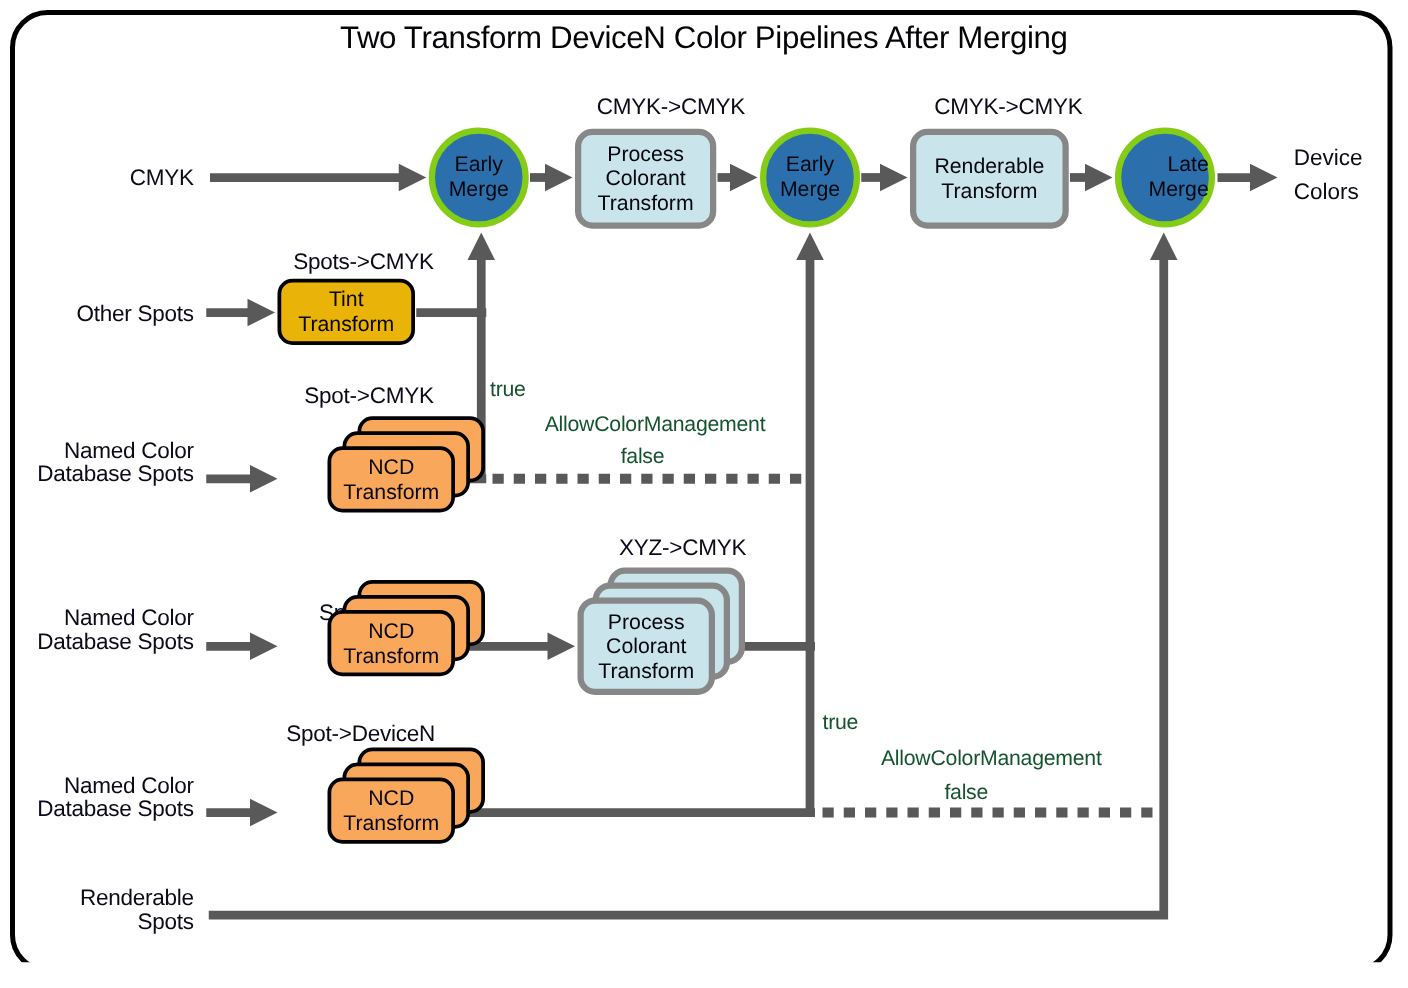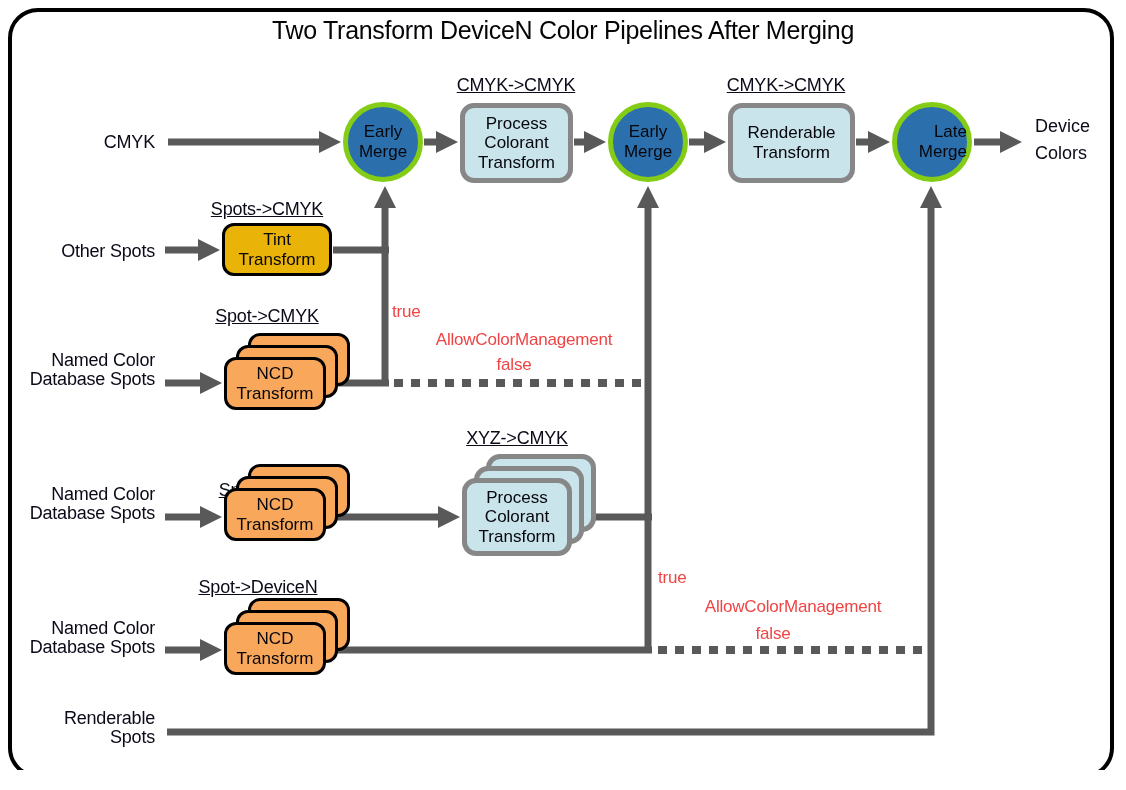--- a/index.html
+++ b/index.html
@@ -38,31 +38,31 @@
     display:flex; flex-direction:column; align-items:center; justify-content:center;
     font-size:17px; line-height:1.15; color:#06060c; text-align:center;
   }
   
   .stack { position:absolute; }
   .stack .card {
     position:absolute; box-sizing:border-box; border-radius:12px;
     display:flex; flex-direction:column; align-items:center; justify-content:center;
     font-size:17px; line-height:1.15; text-align:center; color:#06060c;
   }
-  .stack.orange .card { width:102px; height:53px; background:#F9A85B; border:3px solid #000; }
+  .stack.orange .card { width:102px; height:53px; background:#F9A85B; border:3px solid #000;margin-left:38px; }
   .stack.blue  .card { width:110px; height:78px; background:#C9E4EB; border:5px solid #878787; border-radius:14px; }
   .card.b2 { left:24px; top:0; }
   .card.b1 { left:12px; top:12px; }
   .card.front { left:0; top:24px; }
 
   .lbl { position:absolute; font-size:18px; letter-spacing:-0.2px; color:#0a0a18; }
   .lbl.r { text-align:right; }
-  .lbl.c { text-align:center;text-decoration:underline; }
+  .lbl.c { text-align:right; }
   .lbl.two { line-height:19px; }
-  .cond { position:absolute; font-size:17px; letter-spacing:-0.2px; color:#ef4444; }
+  .cond { position:absolute; font-size:17px; letter-spacing:-0.2px; color:#14532d; }
   .cond.c { text-align:center; }
   .out-label { position:absolute; font-size:18px; line-height:27px; color:#0a0a18; }
 </style>
 </head>
 <body>
 
 <div class="canvas">
 
   <div class="frame"></div>
 

